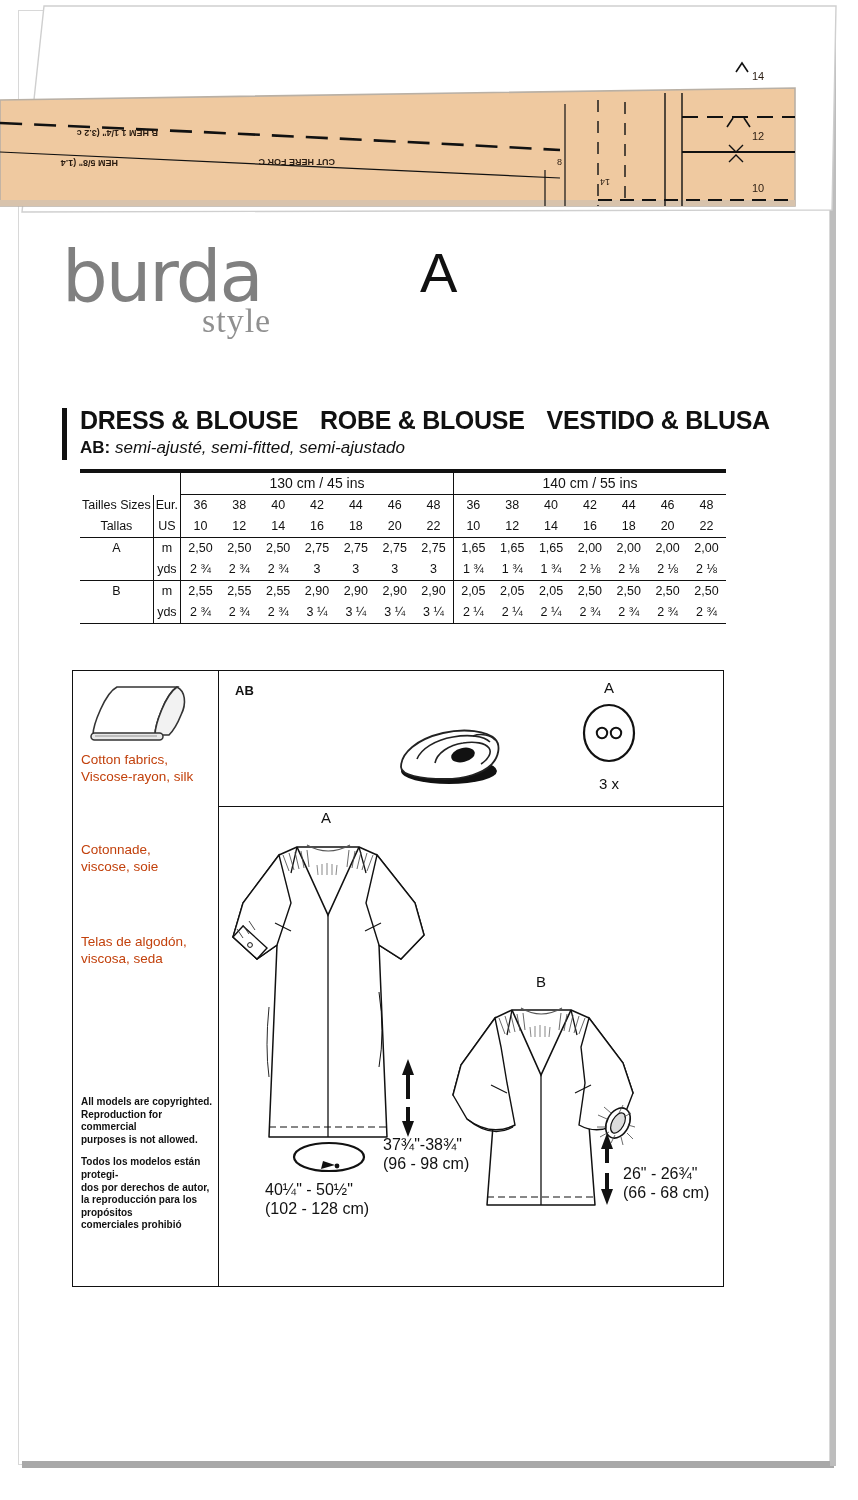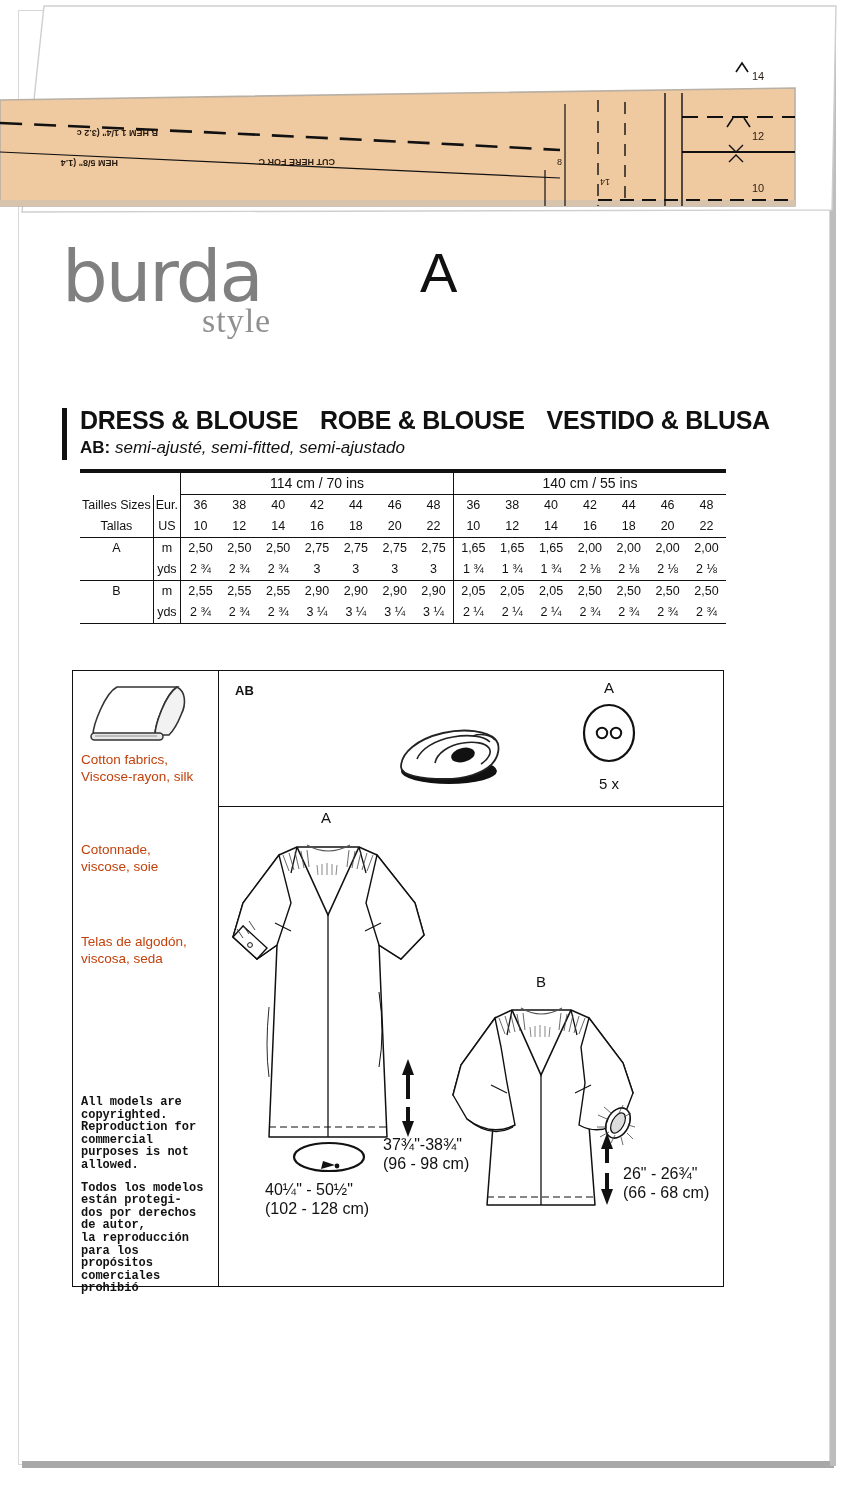--- a/index.html
+++ b/index.html
@@ -231,22 +231,22 @@
   }
   #fab-en { top: 80px; }
   #fab-fr { top: 170px; }
   #fab-es { top: 262px; }
 
   #copyright {
     position: absolute;
     left: 8px;
     top: 425px;
     width: 136px;
-    font-family: Liberation Mono, monospace;
-    font-size: 12px;
+    font-family: Liberation Sans, sans-serif;
+    font-size: 10px;
     font-weight: bold;
     color: #111;
     line-height: 12.6px;
   }
   #copyright p { margin: 0 0 10px 0; }
 
   #notions-row {
     position: absolute;
     left: 146px; top: 0;
     width: 504px;
@@ -380,21 +380,21 @@
     <div class="title-line"><span>DRESS &amp; BLOUSE</span><span>ROBE &amp; BLOUSE</span><span>VESTIDO &amp; BLUSA</span></div>
     <div id="subtitle"><b>AB:</b> <i>semi-ajusté, semi-fitted, semi-ajustado</i></div>
   </div>
 </div>
 
 <div id="fab-table-wrap">
   <table class="fabtable" id="fabtable">
       <tbody>
         <tr class="hdrrow">
           <td class="thick-top" colspan="2"></td>
-          <td class="thick-top grp-head" colspan="7">114 cm / 70 ins</td>
+          <td class="thick-top grp-head" colspan="7">130 cm / 45 ins</td>
           <td class="thick-top grp-head" colspan="7">140 cm / 55 ins</td>
         </tr>
         <tr>
           <td class="lbl-left">Tailles   Sizes</td>
           <td class="unit-cell">Eur.</td>
           <td class="sizecell">36</td>
           <td class="sizecell">38</td>
           <td class="sizecell">40</td>
           <td class="sizecell">42</td>
           <td class="sizecell">44</td>
@@ -533,21 +533,21 @@
       <path d="M86,27 C94,24 104,26 108,31" fill="none" stroke="#222" stroke-width="1.6"></path>
     </svg>
 
     <div id="button-group">
       <span class="bg-label">A</span>
       <svg id="button-svg" width="56" height="62" viewBox="0 0 56 62">
         <ellipse cx="28" cy="31" rx="25" ry="28" fill="#fff" stroke="#111" stroke-width="2.2"></ellipse>
         <circle cx="21" cy="31" r="5.2" fill="#fff" stroke="#111" stroke-width="2"></circle>
         <circle cx="35" cy="31" r="5.2" fill="#fff" stroke="#111" stroke-width="2"></circle>
       </svg>
-      <span class="bg-count">5 x</span>
+      <span class="bg-count">3 x</span>
     </div>
   </div>
 
   <div id="garments">
     <svg width="504" height="479" viewBox="0 0 504 479" xmlns="http://www.w3.org/2000/svg">
 
       <text class="g-label" x="107" y="16" text-anchor="middle">A</text>
       <g>
 
         <path d="M78,40 L60,48 L24,96 L14,130 L38,152 L58,138 L50,330 L168,330 L160,138 L182,152 L205,128 L196,96 L158,48 L140,40 Z" fill="#fff" stroke="#111" stroke-width="1.5" stroke-linejoin="round"></path>

